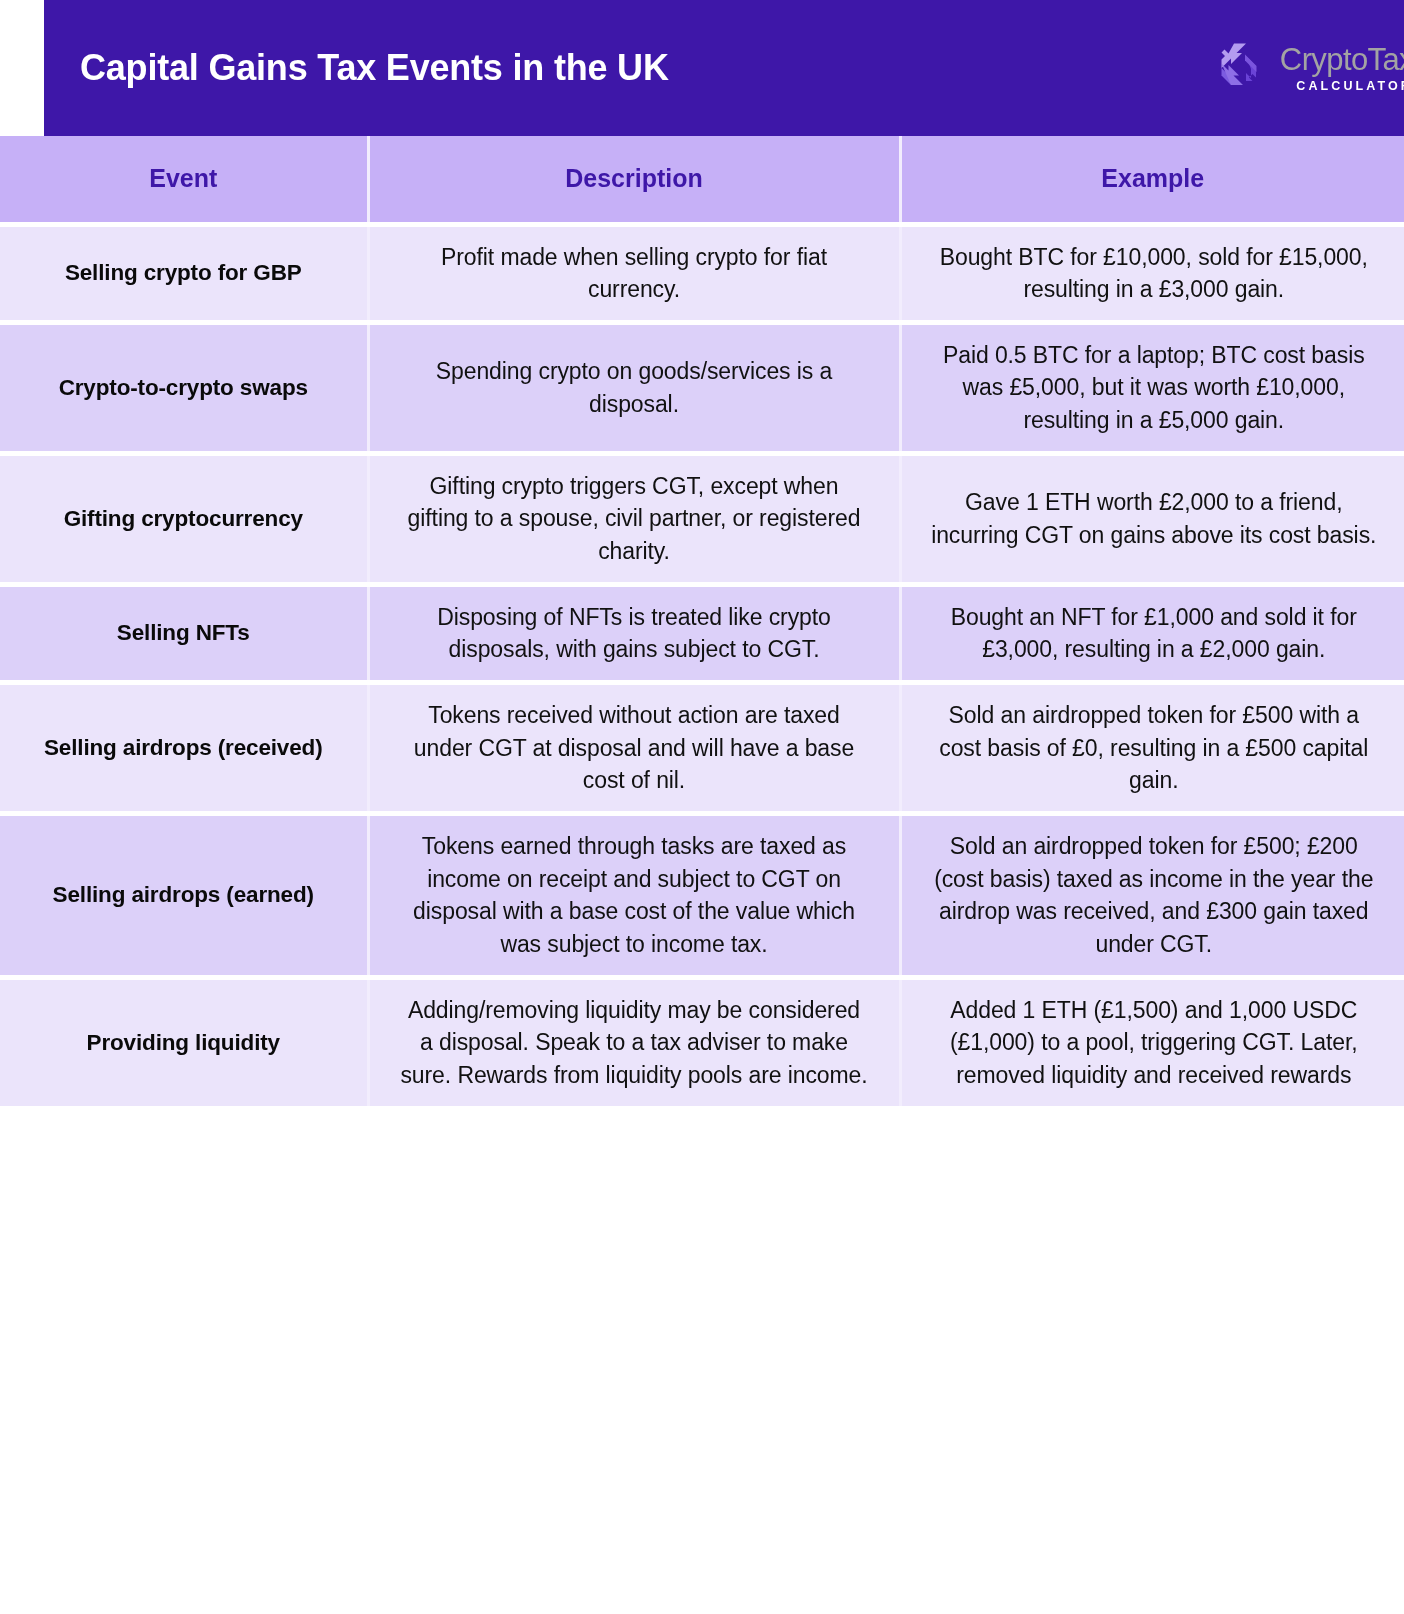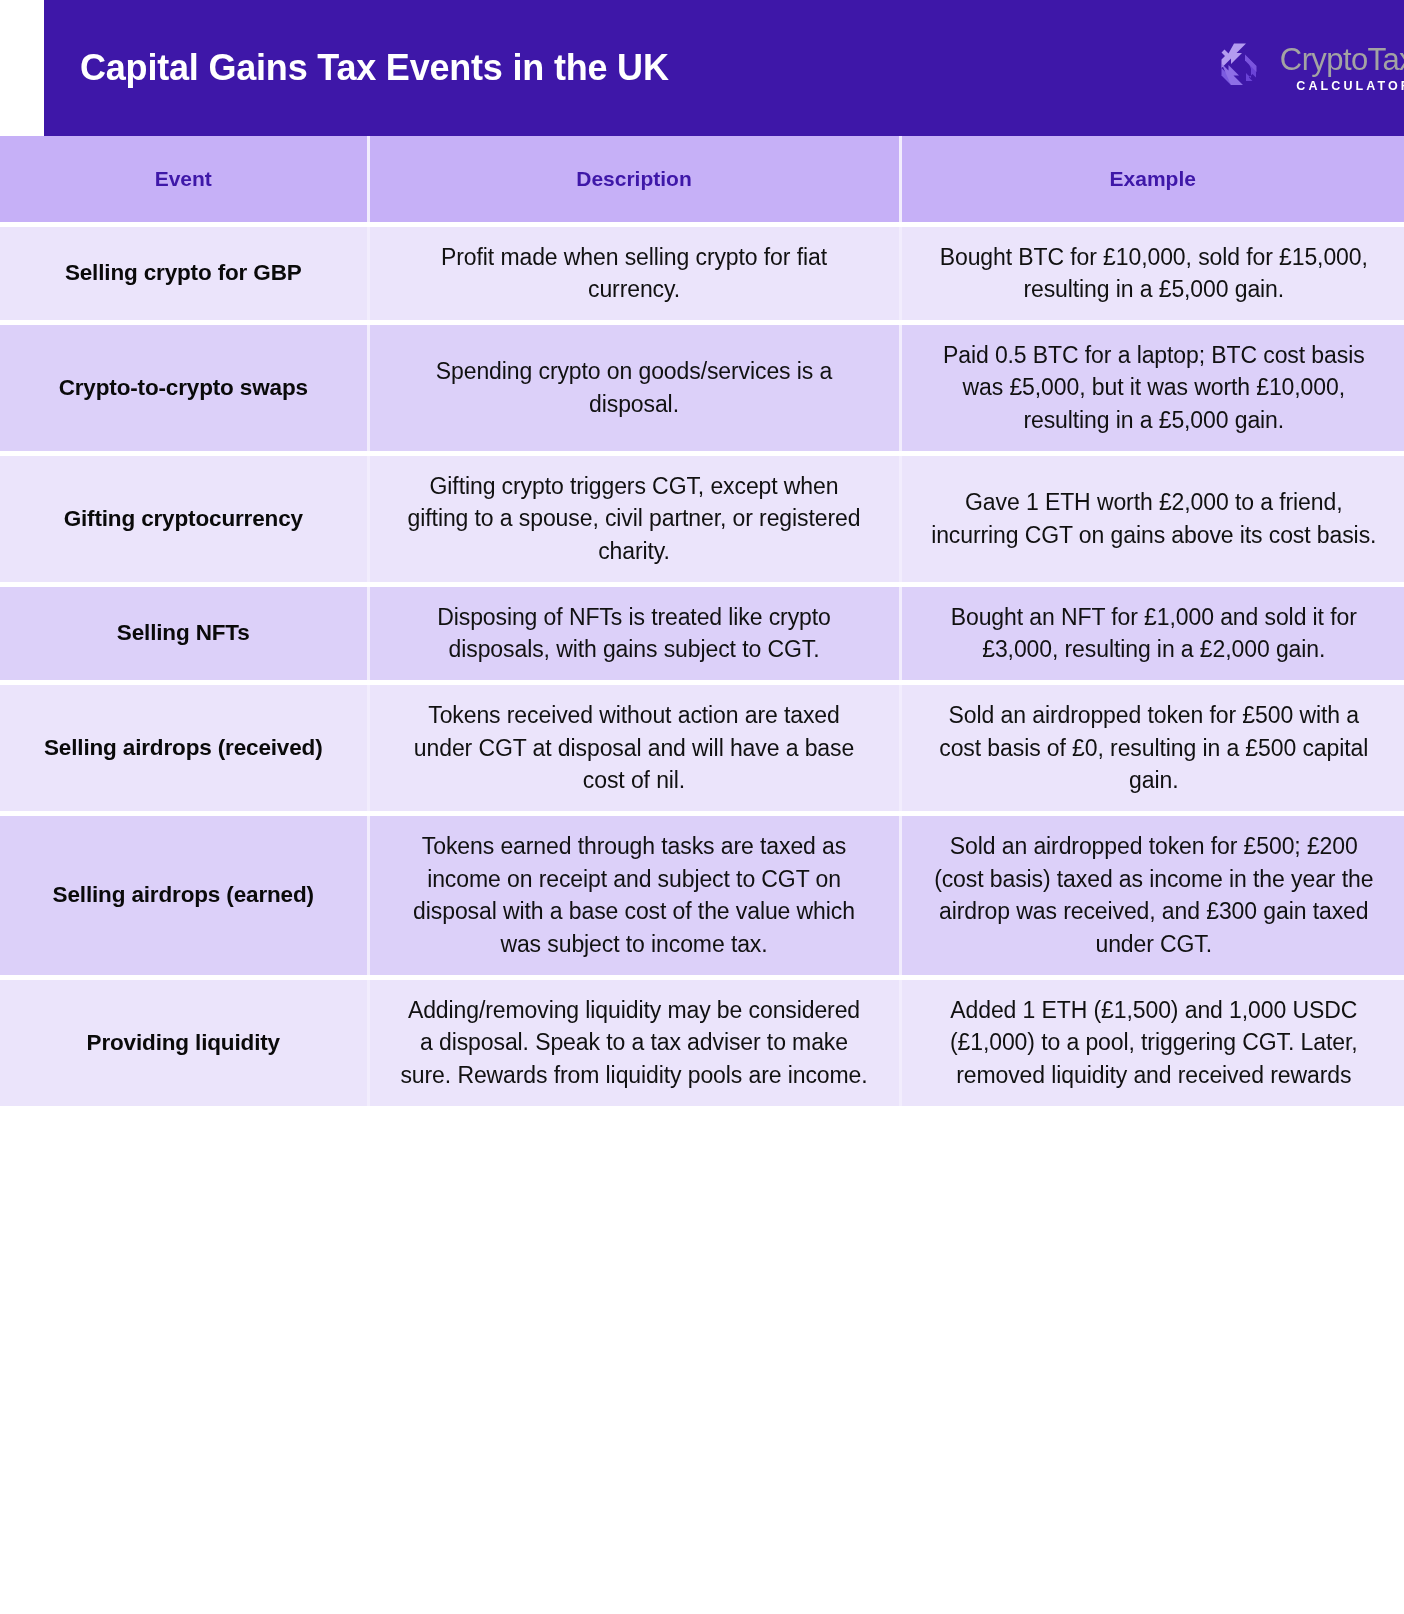--- a/index.html
+++ b/index.html
@@ -94,21 +94,21 @@
     box-sizing: border-box;
   }
   .cgt-table th:first-child,
   .cgt-table td:first-child { border-left: 0; }
   .cgt-table th:last-child,
   .cgt-table td:last-child { border-right: 0; margin-left: 26px; }
 
   thead th {
     background: #C6B0F7;
     color: #3E17A8;
-    font-size: 21px;
+    font-size: 25px;
     font-weight: bold;
     height: 88px;
     padding: 0 10px;
   }
 
   tbody tr.row-odd  td { background: #EBE4FB; }
   tbody tr.row-even td { background: #DCD0F9; }
 
   td.cell-event {
     font-size: 22.5px;
@@ -165,21 +165,21 @@
     <tr>
       <th>Event</th>
       <th>Description</th>
       <th>Example</th>
     </tr>
   </thead>
   <tbody>
     <tr class="row-odd">
       <td class="cell-event">Selling crypto for GBP</td>
       <td class="cell-desc">Profit made when selling crypto for fiat currency.</td>
-      <td class="cell-example">Bought BTC for £10,000, sold for £15,000, resulting in a £5,000 gain.</td>
+      <td class="cell-example">Bought BTC for £10,000, sold for £15,000, resulting in a £3,000 gain.</td>
     </tr>
     <tr class="row-even">
       <td class="cell-event">Crypto-to-crypto swaps</td>
       <td class="cell-desc">Spending crypto on goods/services is a disposal.</td>
       <td class="cell-example">Paid 0.5 BTC for a laptop; BTC cost basis was £5,000, but it was worth £10,000, resulting in a £5,000 gain.</td>
     </tr>
     <tr class="row-odd">
       <td class="cell-event">Gifting cryptocurrency</td>
       <td class="cell-desc">Gifting crypto triggers CGT, except when gifting to a spouse, civil partner, or registered charity.</td>
       <td class="cell-example">Gave 1 ETH worth £2,000 to a friend, incurring CGT on gains above its cost basis.</td>

